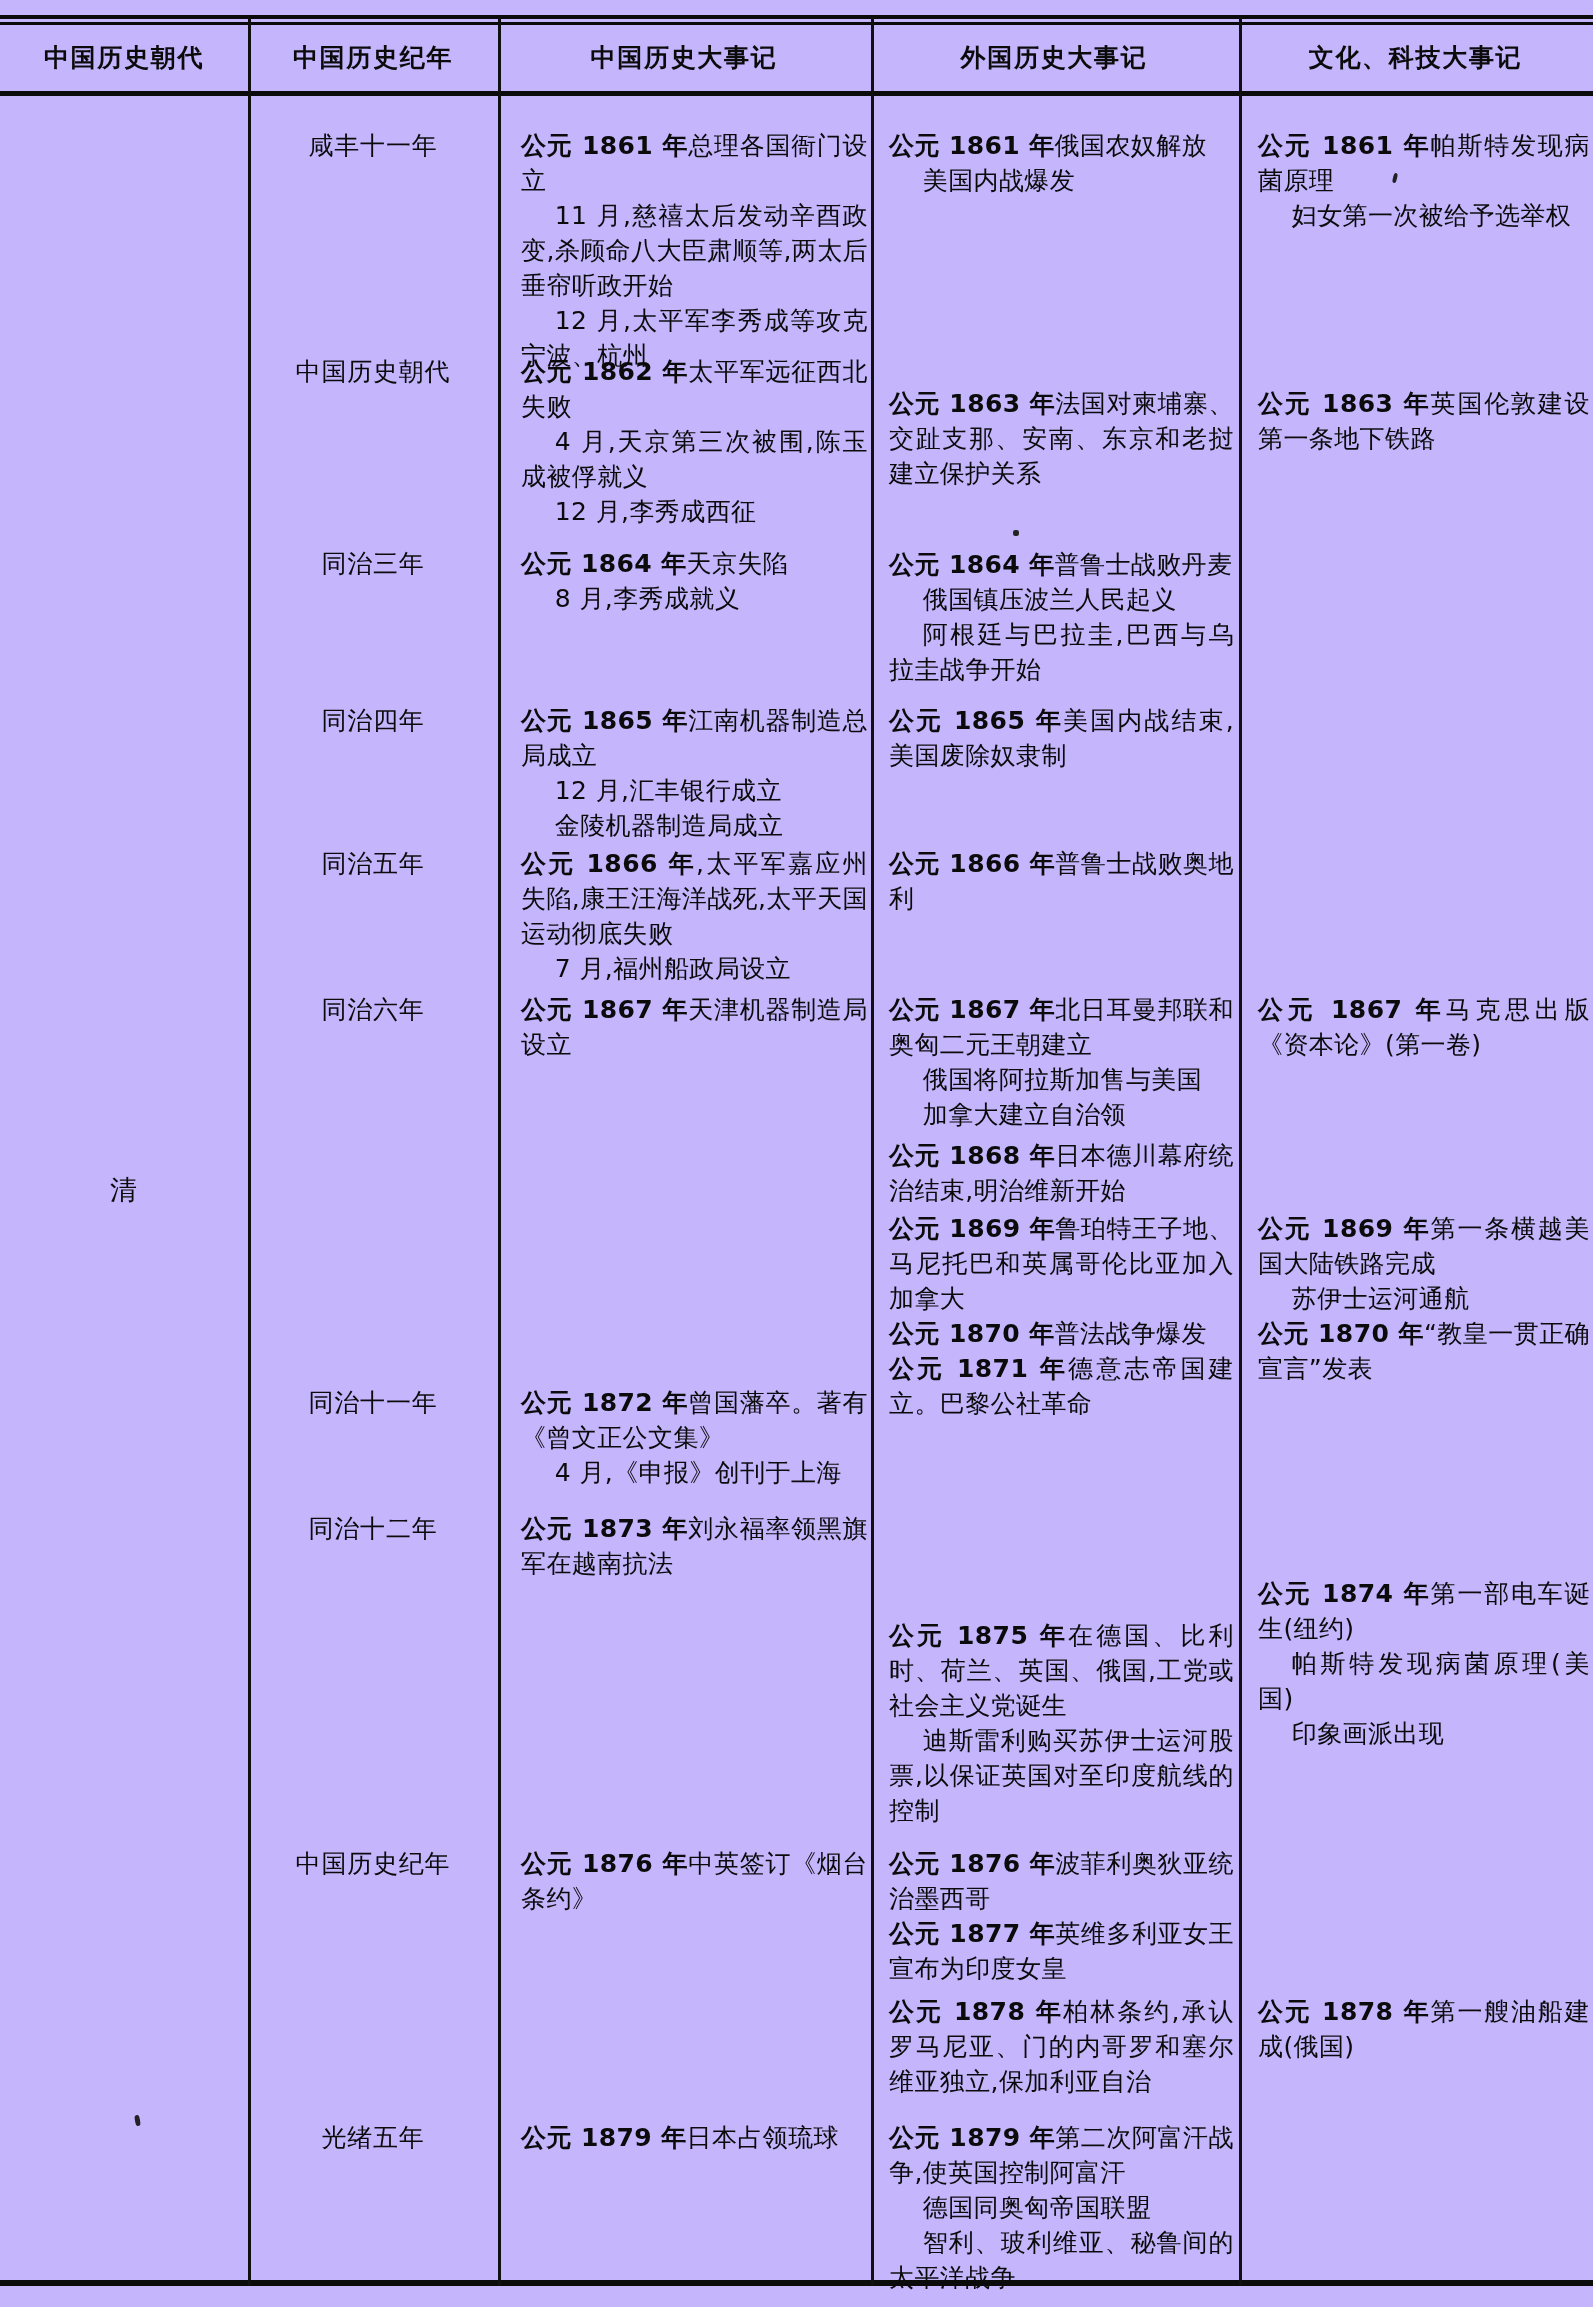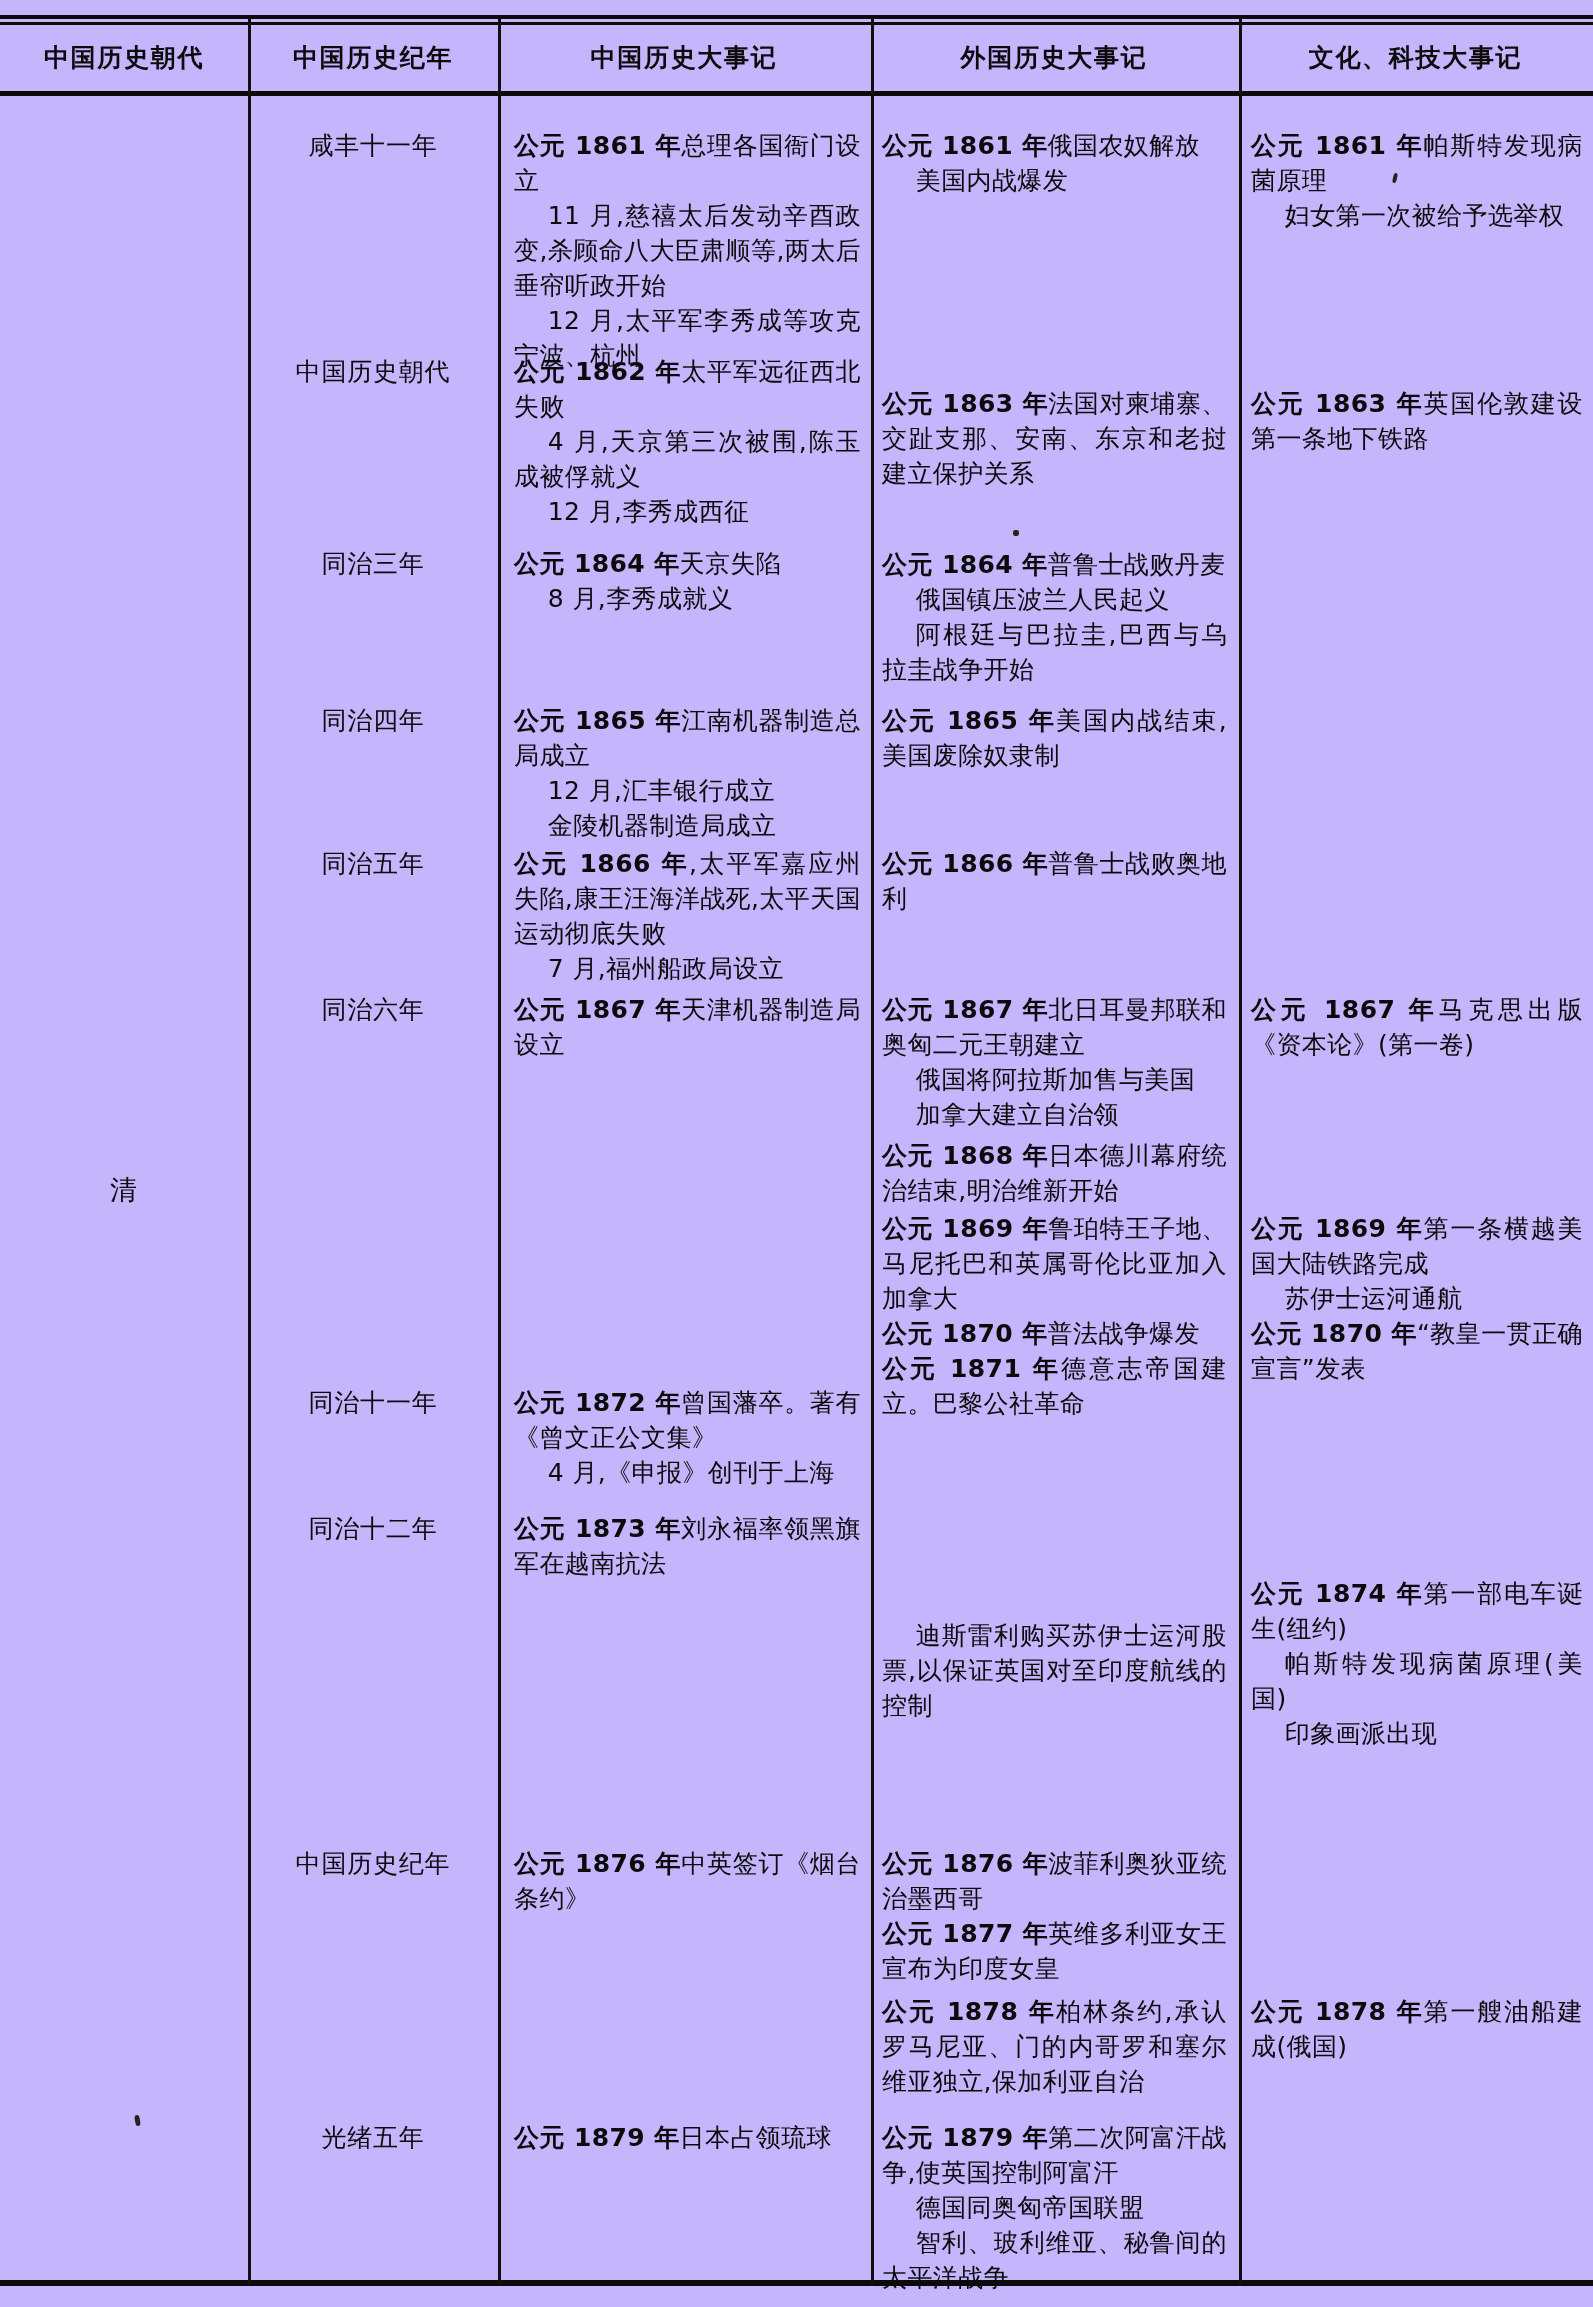--- a/index.html
+++ b/index.html
@@ -40,21 +40,21 @@
   .th:nth-child(5) { width: 355px; }
 
   
   .bodycol { position: absolute; top: 0; height: 2307px; }
   #col-dynasty { left: 0;      width: 248px; }
   #col-era     { left: 248px;  width: 250px; }
   #col-china   { left: 514px;  width: 347px; }
   #col-foreign { left: 882px; width: 345px; }
   #col-culture { left: 1251px; width: 332px; }
 
-  .block { position: absolute; left: 0; width: 100%; }
+  .block { position: absolute; left: 7px; width: 100%; }
   .para {
     margin: 0; font-size: 25px; line-height: 35px;
     font-weight: 400; letter-spacing: 0.4px;
     text-align: justify; text-justify: inter-character;
   }
   .para.indent { text-indent: 1.35em; }
   .lead { font-weight: 700; letter-spacing: 0.4px; }
 
   .era-label {
     position: absolute; left: 0; width: 100%;
@@ -177,20 +177,21 @@
       </div>
       <div class="block" style="top: 1138px;">
         <p class="para"><b class="lead">公元 1868 年</b>日本德川幕府统治结束,明治维新开始</p>
       </div>
       <div class="block" style="top: 1211px;">
         <p class="para"><b class="lead">公元 1869 年</b>鲁珀特王子地、马尼托巴和英属哥伦比亚加入加拿大</p>
         <p class="para"><b class="lead">公元 1870 年</b>普法战争爆发</p>
         <p class="para"><b class="lead">公元 1871 年</b>德意志帝国建立。巴黎公社革命</p>
       </div>
       <div class="block" style="top: 1618px;">
+        <p class="para"><b class="lead">公元 1875 年</b>在德国、比利时、荷兰、英国、俄国,工党或社会主义党诞生</p>
         <p class="para indent">迪斯雷利购买苏伊士运河股票,以保证英国对至印度航线的控制</p>
       </div>
       <div class="block" style="top: 1846px;">
         <p class="para"><b class="lead">公元 1876 年</b>波菲利奥狄亚统治墨西哥</p>
         <p class="para"><b class="lead">公元 1877 年</b>英维多利亚女王宣布为印度女皇</p>
       </div>
       <div class="block" style="top: 1994px;">
         <p class="para"><b class="lead">公元 1878 年</b>柏林条约,承认罗马尼亚、门的内哥罗和塞尔维亚独立,保加利亚自治</p>
       </div>
       <div class="block" style="top: 2120px;">

